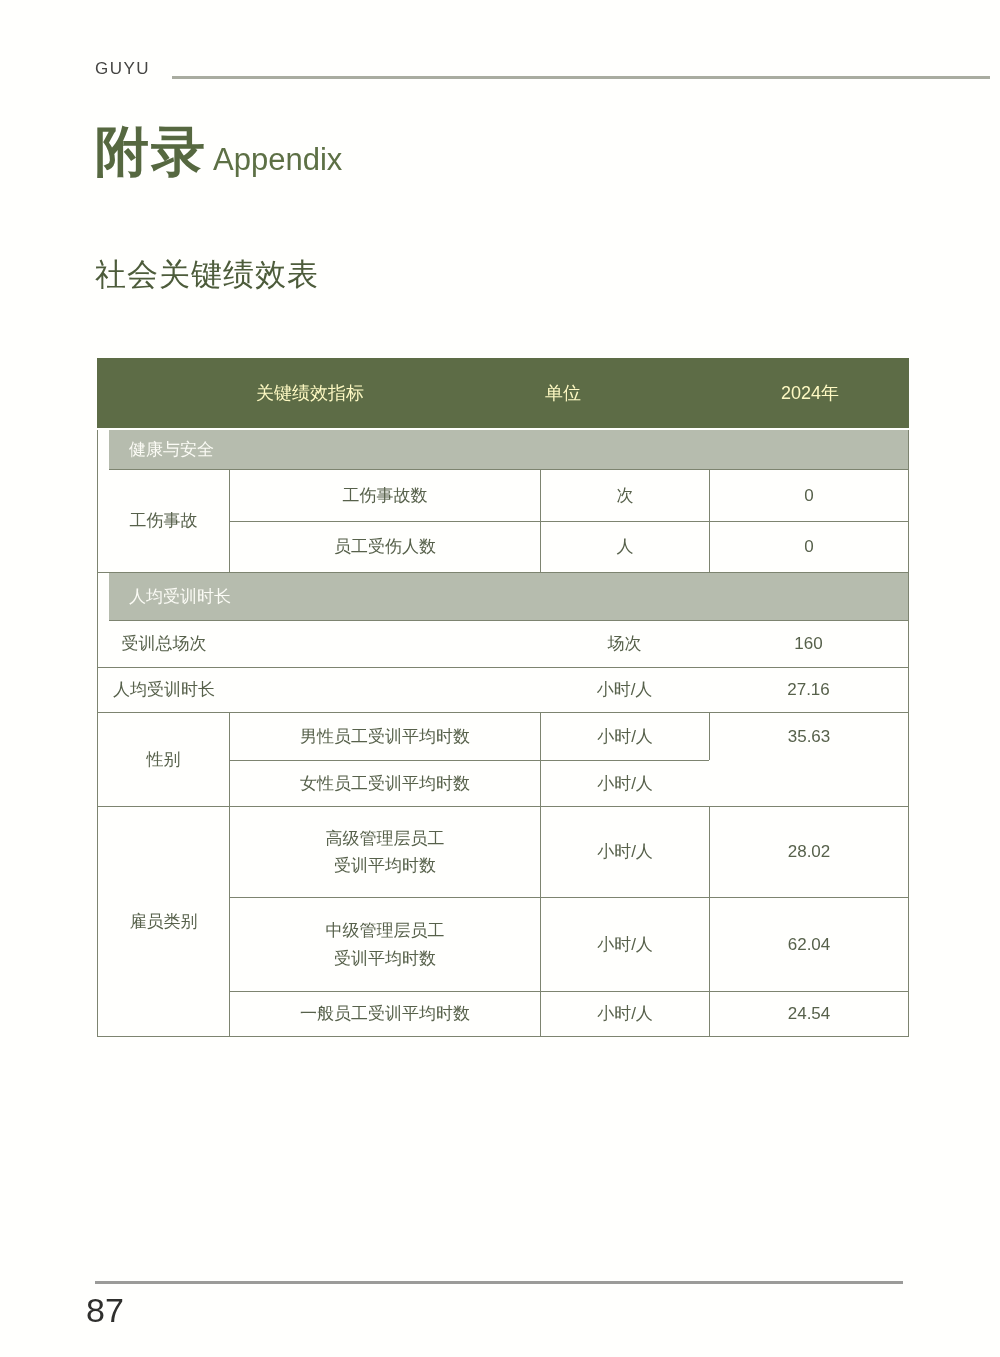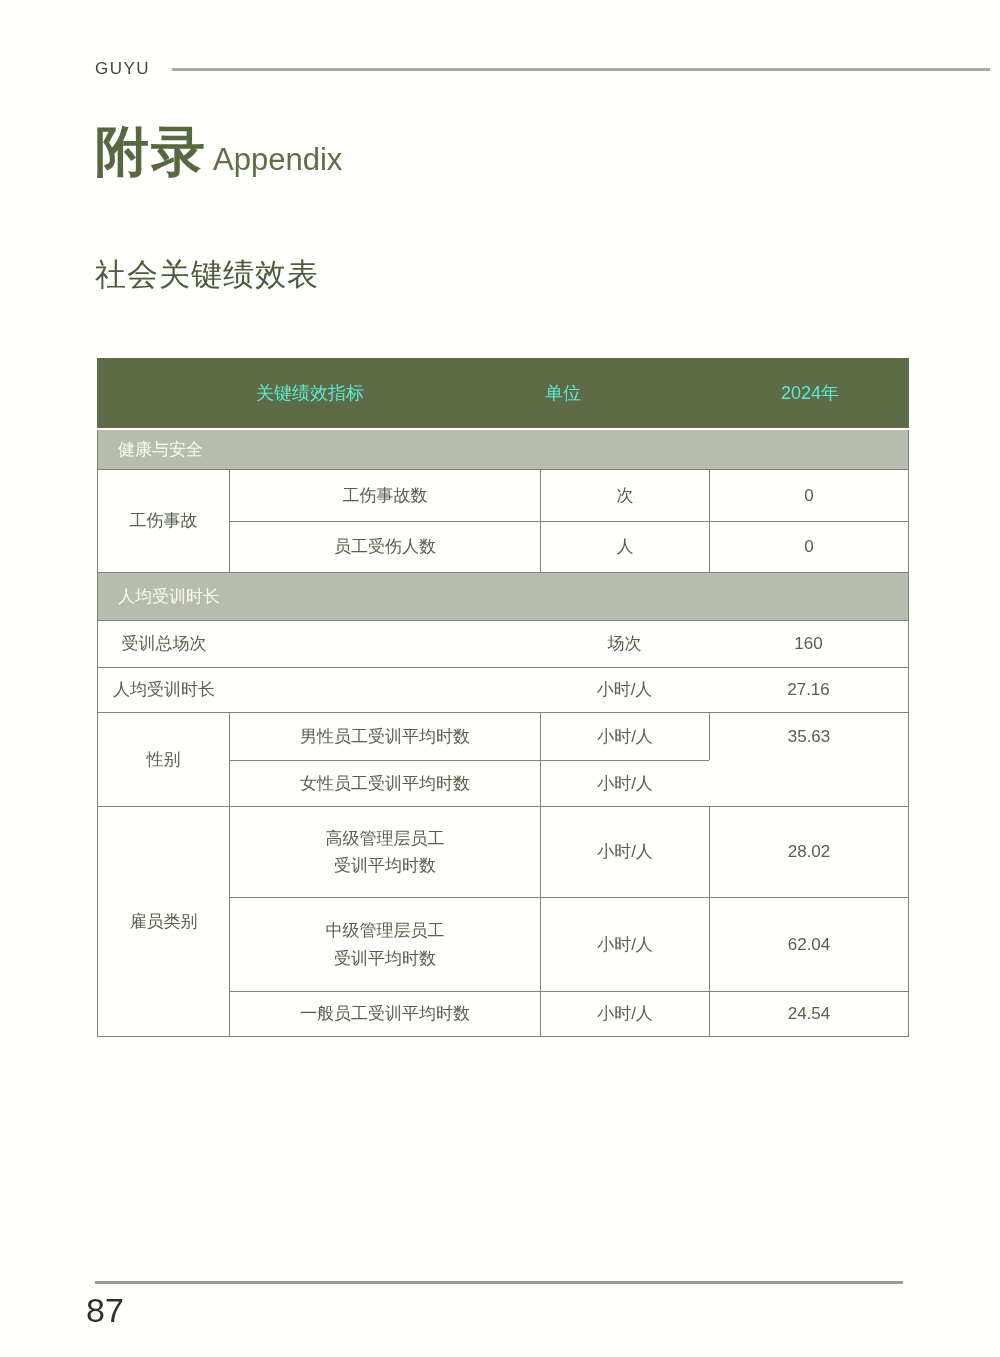--- a/index.html
+++ b/index.html
@@ -15,21 +15,21 @@
     --dark-green:#5d6c46;
     --sage:#b6bcae;
     --line:#7d8470;
     --body-text:#57614b;
     --title-green:#566840;
   }
 
   
   .brand-row{
     position:absolute; left:95px; top:59px; right:10px;
-    display:flex; align-items:center;
+    display:flex; align-items:flex-end;
   }
   .brand{
     font-size:17px; letter-spacing:1.5px; color:#454543;
     flex:0 0 auto;
   }
   .brand-rule{
     flex:1 1 auto; height:3px; background:#a9aca0; margin-left:22px;
   }
 
   
@@ -54,37 +54,38 @@
   
   .kpi-table{
     position:absolute; left:97px; top:358px; width:812px;
     font-size:17px; color:var(--body-text);
   }
   .thead{
     position:relative; height:70px; background:var(--dark-green);
   }
   .thead span{
     position:absolute; top:50%; transform:translate(-50%,-50%);
-    color:#5eead4; font-size:18px; white-space:nowrap;
+    color:#fef9c3; font-size:18px; white-space:nowrap;
   }
   .th-indicator{ left:213px; }
   .th-unit{ left:466px; }
   .th-year{ left:713px; }
   .head-gap{ height:2px; background:#fffffd; }
 
   .tbody{
     border-left:1px solid var(--line);
     border-right:1px solid var(--line);
     border-bottom:1px solid var(--line);
   }
   .section{
     background:var(--sage); color:#fbfbf5;
     display:flex; align-items:center;
     padding-left:20px; font-size:17px;
     border-bottom:1px solid var(--line);
+    margin-left:11px;
   }
   .section.h40{ height:40px; }
   .section.h48{ height:48px; }
 
   .grp{
     display:grid;
     grid-template-columns:132px 310px 169px 199px;
     border-bottom:1px solid var(--line);
   }
   .grp:last-child{ border-bottom:none; }

